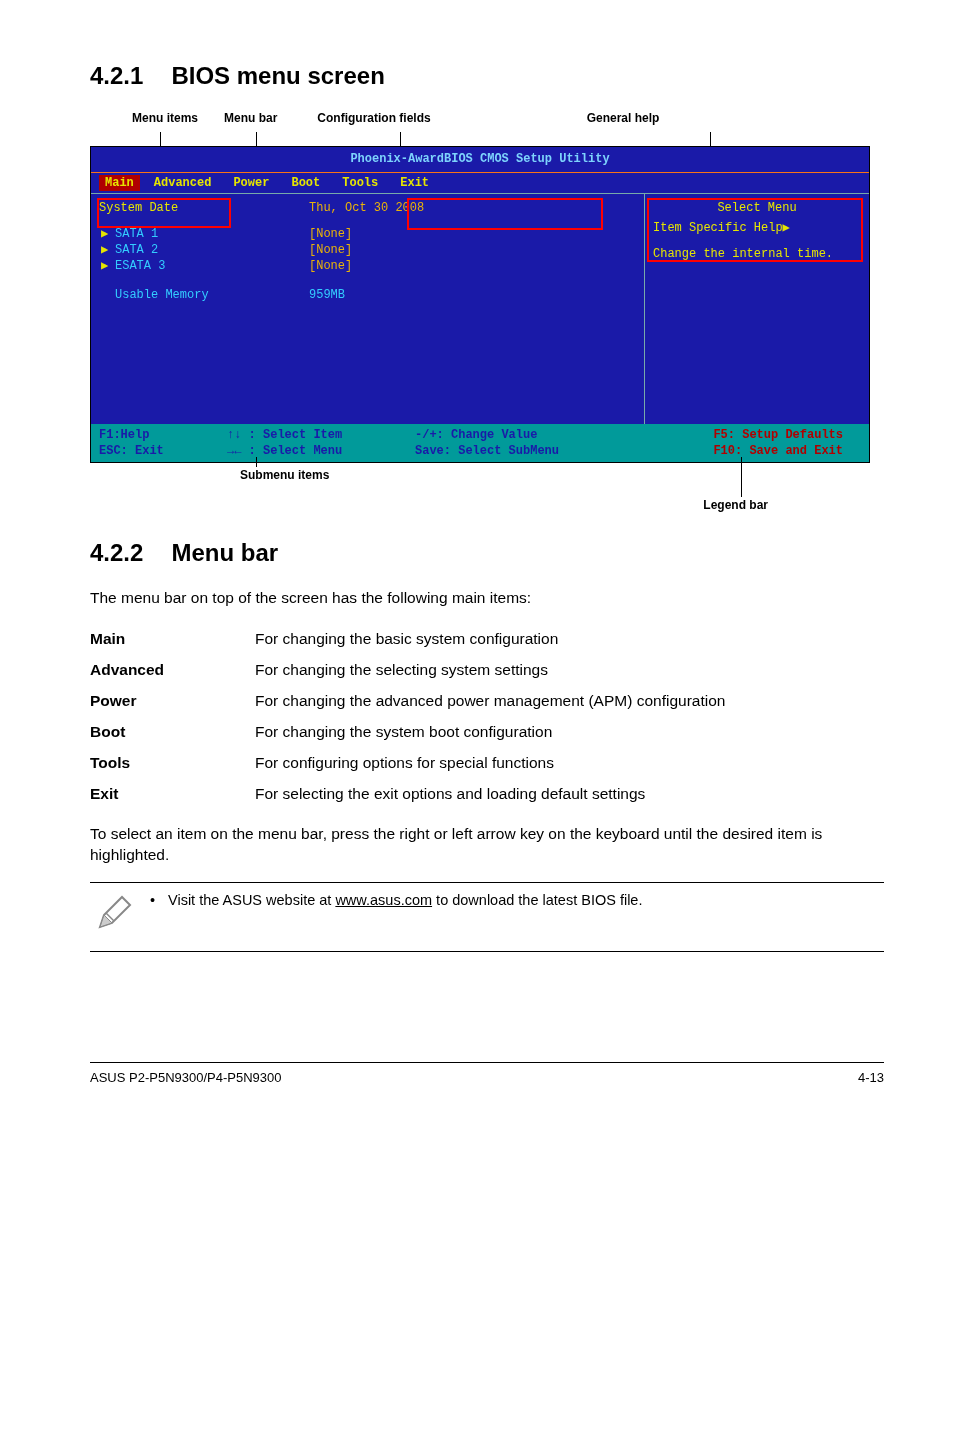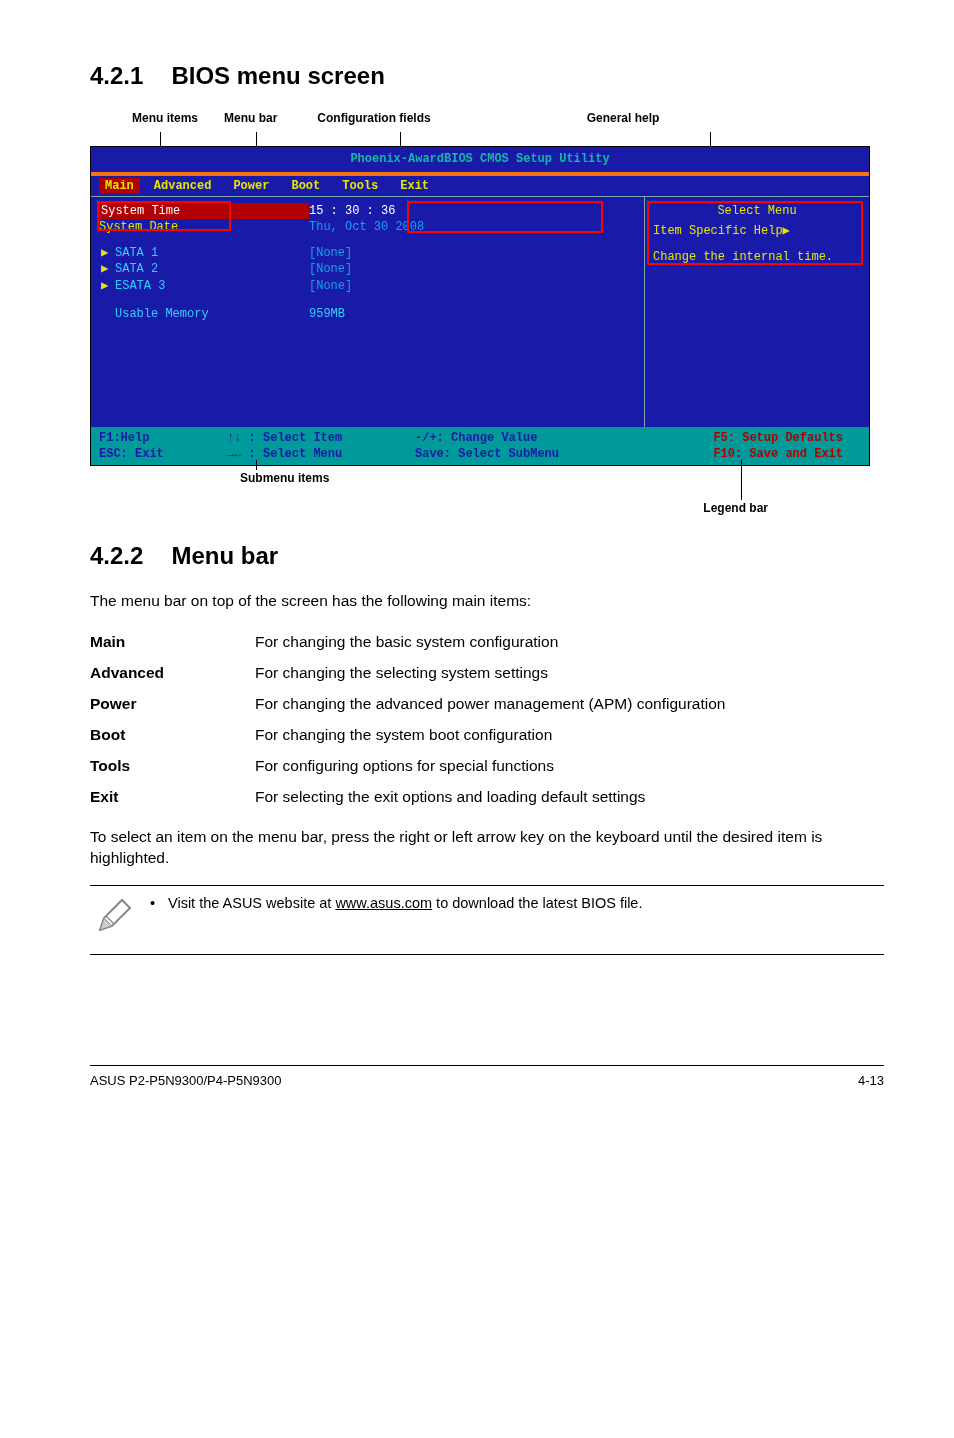--- a/index.html
+++ b/index.html
@@ -28,32 +28,32 @@
 
   .bios {
     width: 100%;
     font-family: "Courier New", monospace;
     font-size: 12px;
     color: #fff;
     background: #1a1aa8;
     border: 1px solid #000;
     position: relative;
   }
-  .bios .titlebar { background:#1a1aa8; color:#14b8a6; text-align:center; padding:4px 0; font-weight:bold; border-bottom:4px solid #f97316; }
+  .bios .titlebar { background:#1a1aa8; color:#7dd3fc; text-align:center; padding:4px 0; font-weight:bold; border-bottom:1px solid #f97316; }
   .bios .menubar { display:flex; background:#1a1aa8; color:#e6e600; font-weight:bold; padding:2px 8px; border-bottom:1px solid #7aa; }
   .bios .menubar span { margin-right:22px; }
   .bios .menubar .sel { background:#b00000; color:#e6e600; padding:0 6px; margin-right:14px; }
 
   .bios .body { display:flex; min-height:230px; }
   .bios .left { flex:1; padding:6px 8px 14px 8px; position:relative; }
   .bios .right { width:225px; border-left:1px solid #7aa; padding:6px 8px; color:#e6e600; position:relative;}
 
   .bios .row { display:flex; }
   .bios .row .lbl { width:210px; color:#e6e600; }
-  .bios .row .val { color:#0ea5e9; }
+  .bios .row .val { color:#eab308; }
   .bios .row.hl .lbl { background:#b00000; color:#fff; padding:0 2px; }
   .bios .row.hl .val { color:#fff; }
   .bios .sata .lbl { color:#3cf; }
   .bios .arrow { color:#e6e600; position:absolute; left:2px; }
   .bios .sata { position:relative; padding-left:16px; }
 
   .bios .memrow .lbl { color:#3cf; }
   .bios .memrow .val { color:#3cf; }
 
   .bios .help-title { color:#e6e600; font-weight:normal; margin-bottom:4px; }
@@ -116,24 +116,20 @@
       <span>Advanced</span>
       <span>Power</span>
       <span>Boot</span>
       <span>Tools</span>
       <span>Exit</span>
     </div>
     <div class="body">
       <div class="left">
         <div class="redbox1"></div>
         <div class="redbox2"></div>
-        <div class="row hl">
-          <span class="lbl">System Time</span>
-          <span class="val">15 : 30 : 36</span>
-        </div>
         <div class="row">
           <span class="lbl">System Date</span>
           <span class="val">Thu, Oct 30 2008</span>
         </div>
         <div style="height:10px"></div>
         <div class="row sata">
             <span class="arrow">▶</span>
           <span class="lbl" style="width:194px">SATA 1</span>
           <span class="val">[None]</span>
         </div>

